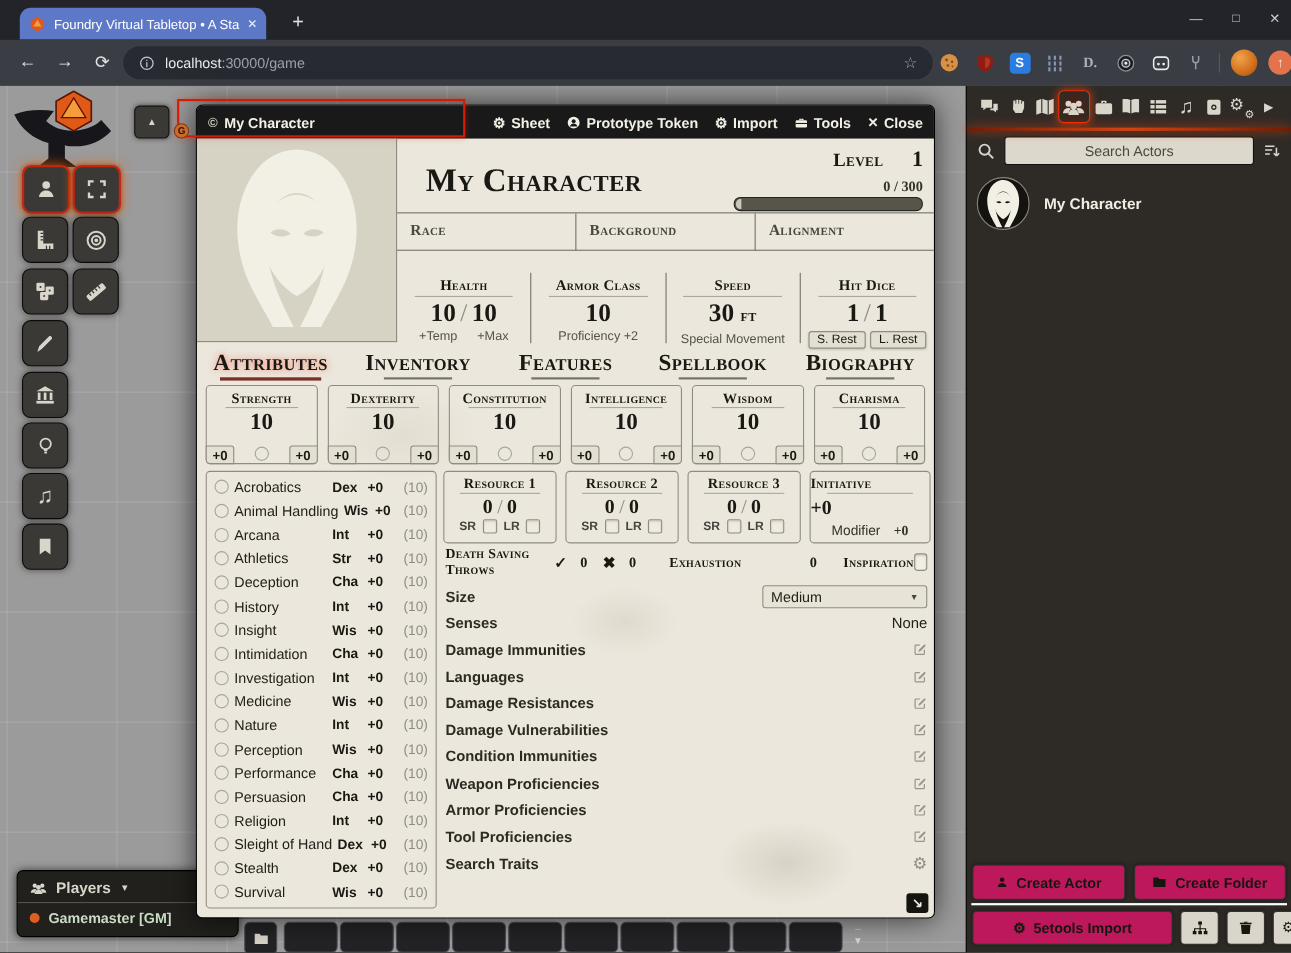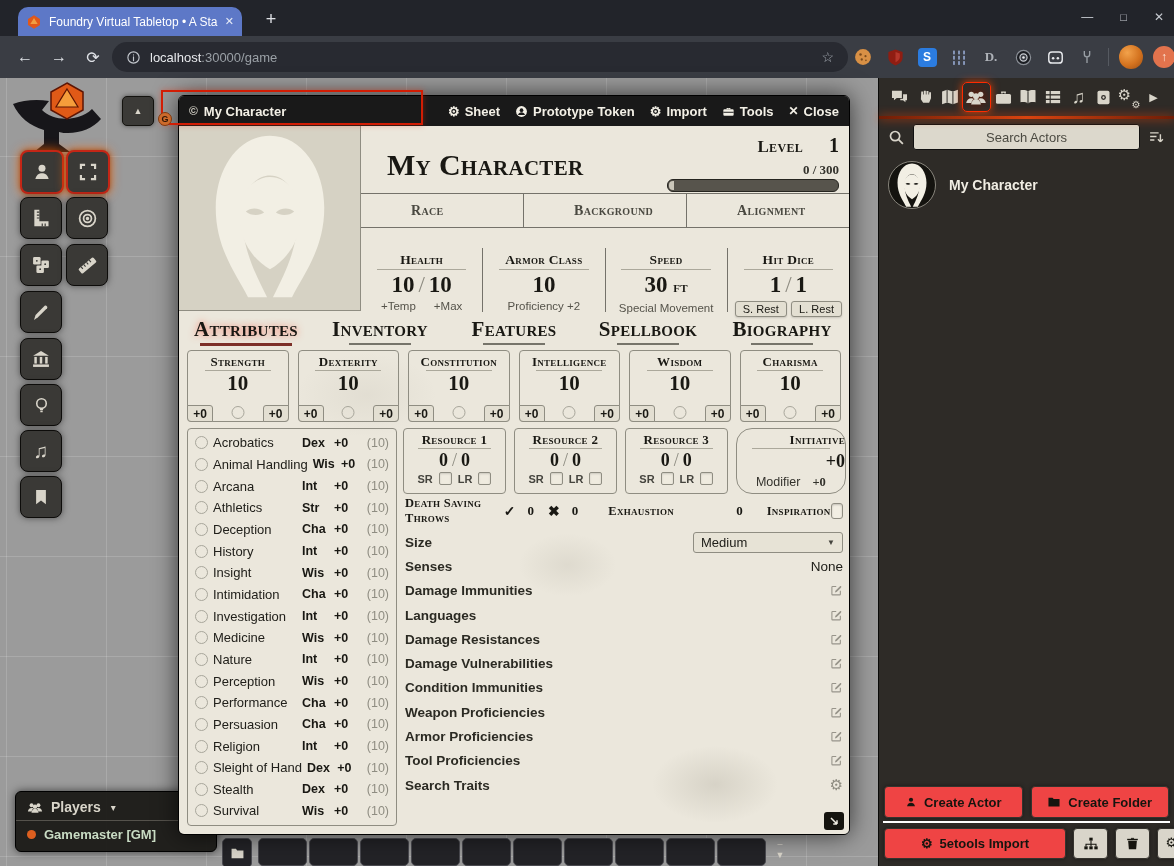--- a/index.html
+++ b/index.html
@@ -99,21 +99,21 @@
   .level-label{font-size:17px;}
   .level-value{font-size:20px;}
   .xp-text{position:absolute;right:10px;top:36px;font-size:13px;color:#33322c;}
   .xp-bar{position:absolute;right:10px;top:53px;width:170px;height:11px;background:#57544c;
           border:1.5px solid #262520;border-radius:6px;}
   .xp-bar::after{content:"";position:absolute;left:1px;top:1px;bottom:1px;width:5px;background:#cbc7ba;
           border-radius:4px 0 0 4px;}
   .fields-row{position:absolute;left:0;right:0;top:67px;height:34px;border-top:1px solid #74726a;
               display:flex;}
   .field-cell{flex:1;border-right:1px solid #74726a;display:flex;align-items:center;padding-left:12px;
-              font-size:14px;color:#4a4941;box-sizing:border-box;margin-left:38px;}
+              font-size:14px;color:#4a4941;box-sizing:border-box;}
   .field-cell:last-child{border-right:none;}
   .vitals-row{position:absolute;left:0;right:0;top:101px;height:84px;border-top:1px solid #74726a;display:flex;}
   .vital{flex:1;border-right:1px solid #74726a;text-align:center;padding-top:4px;box-sizing:border-box;margin-top:20px;}
   .vital:last-child{border-right:none;}
   .vital-title{font-size:13.5px;}
   .vital-hair{width:74%;margin:1px auto 2px;border-bottom:1px solid #aba89b;}
   .vital-value{font-size:23px;line-height:26px;}
   .slash{color:#8d8b80;font-weight:normal;padding:0 4px;}
   .vital-foot{font-size:11.5px;color:#55534a;margin-top:2px;}
   .vital-foot.split{display:flex;justify-content:space-around;width:82%;margin:2px auto 0;}
@@ -155,21 +155,21 @@
   .res-row{position:absolute;left:224px;top:302px;width:443px;height:66px;display:flex;gap:8px;}
   .res-group{flex:3;display:flex;gap:8px;border-radius:31px;}
   .res-box{flex:1;border:1px solid #8f8d82;border-radius:4px;text-align:center;padding-top:3px;box-sizing:border-box;}
   .res-title{font-size:13px;}
   .res-hair{width:72%;margin:0 auto 1px;border-bottom:1px solid #aba89b;}
   .res-value{font-size:18px;line-height:20px;}
   .res-foot{display:flex;justify-content:center;gap:6px;align-items:center;font-size:11px;font-weight:bold;
             margin-top:2px;color:#45443e;}
   .cb{width:11px;height:11px;background:#efebdf;border:1px solid #8f8d82;border-radius:2px;
       box-shadow:inset 0 1px 2px rgba(0,0,0,.15);}
-  .init-box{flex:1;border:1px solid #8f8d82;border-radius:16px;text-align:right;padding-top:3px;box-sizing:border-box;}
+  .init-box{flex:1;border:1px solid #8f8d82;border-radius:4px;text-align:left;padding-top:3px;box-sizing:border-box;}
   .init-value{font-size:18px;line-height:22px;}
   .init-foot{font-size:12.5px;color:#33322c;display:flex;justify-content:center;gap:12px;margin-top:3px;}
 
   .death-row{position:absolute;left:226px;top:374px;width:438px;height:22px;display:flex;align-items:center;}
   .dr-label{font-size:12.5px;width:150px;}
   .dr-glyph{font-size:14px;font-weight:bold;}
   .dr-num{font-family:"Liberation Serif",serif;font-weight:bold;font-size:13px;}
   .insp-box{width:16px;height:14px;background:#f2eee3;border:1px solid #8f8d82;border-radius:3px;
             box-shadow:inset 0 1px 2px rgba(0,0,0,.2);margin-left:auto;}
 
@@ -209,21 +209,21 @@
   .cogpair .c1{position:absolute;left:0;top:0;font-size:15px;}
   .cogpair .c2{position:absolute;right:-1px;bottom:-2px;font-size:10px;}
   .sb-search{height:42px;display:flex;align-items:center;gap:8px;padding:0 9px;}
   .search-input{flex:1;height:24px;background:#dcd8cc;border:1px solid #111;border-radius:3px;
                 display:grid;place-items:center;font-size:13px;color:#4a4941;}
   .actor-row{height:54px;display:flex;align-items:center;gap:13px;padding:0 9px;}
   .actor-avatar{width:46px;height:46px;border-radius:50%;background:#14130f;border:1px solid #88857c;
                 display:grid;place-items:center;overflow:hidden;flex:none;}
   .actor-name{font-size:14px;font-weight:bold;color:#f0ede3;}
   .sb-footer1{position:absolute;left:5px;right:5px;bottom:48px;height:32px;display:flex;gap:8px;}
-  .fbtn{flex:1;background:#ef4444;border:1px solid #35332e;border-radius:4px;display:flex;align-items:center;
+  .fbtn{flex:1;background:#be185d;border:1px solid #35332e;border-radius:4px;display:flex;align-items:center;
         justify-content:center;gap:7px;font-size:13px;font-weight:bold;color:#16150f;
         box-shadow:0 0 4px rgba(0,0,0,.4);}
   .sb-divider{position:absolute;left:4px;right:4px;bottom:43px;height:2px;background:#fff;}
   .sb-footer2{position:absolute;left:5px;right:5px;bottom:7px;height:31px;display:flex;gap:7px;}
   .fbtn.import{flex:none;width:180px;}
   .sqbtn{flex:none;width:33px;background:#d9d5ca;border:1px solid #35332e;border-radius:4px;
          display:grid;place-items:center;color:#16150f;box-shadow:0 0 4px rgba(0,0,0,.4);}
 </style>
 </head>
 <body>

